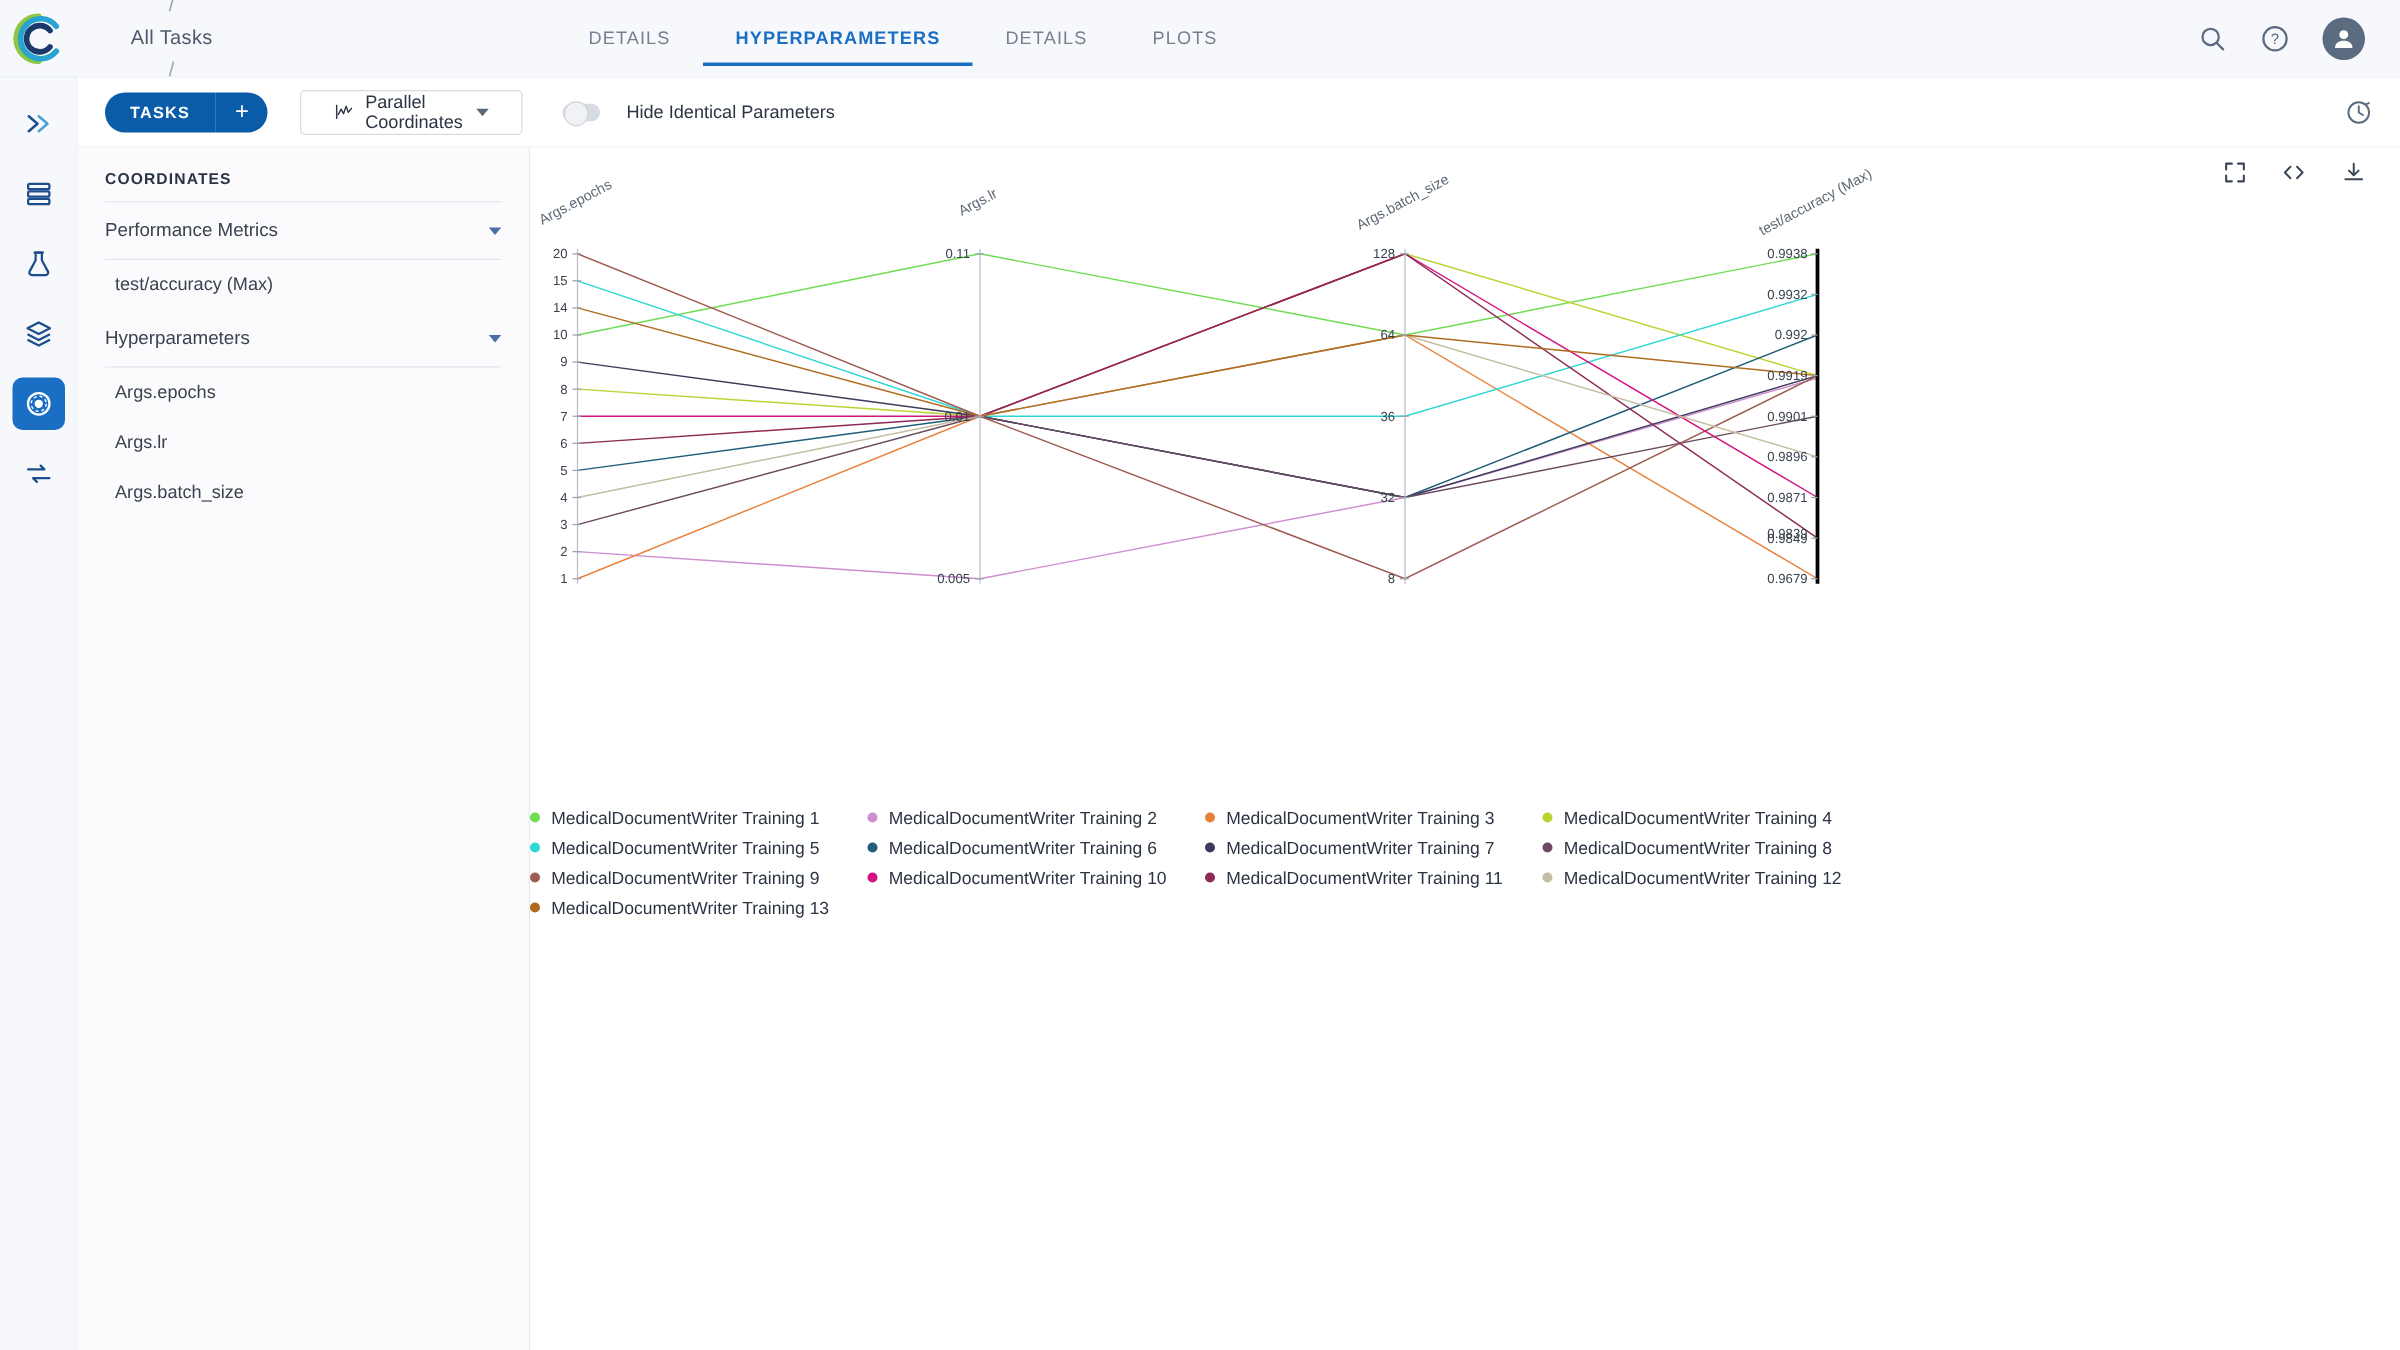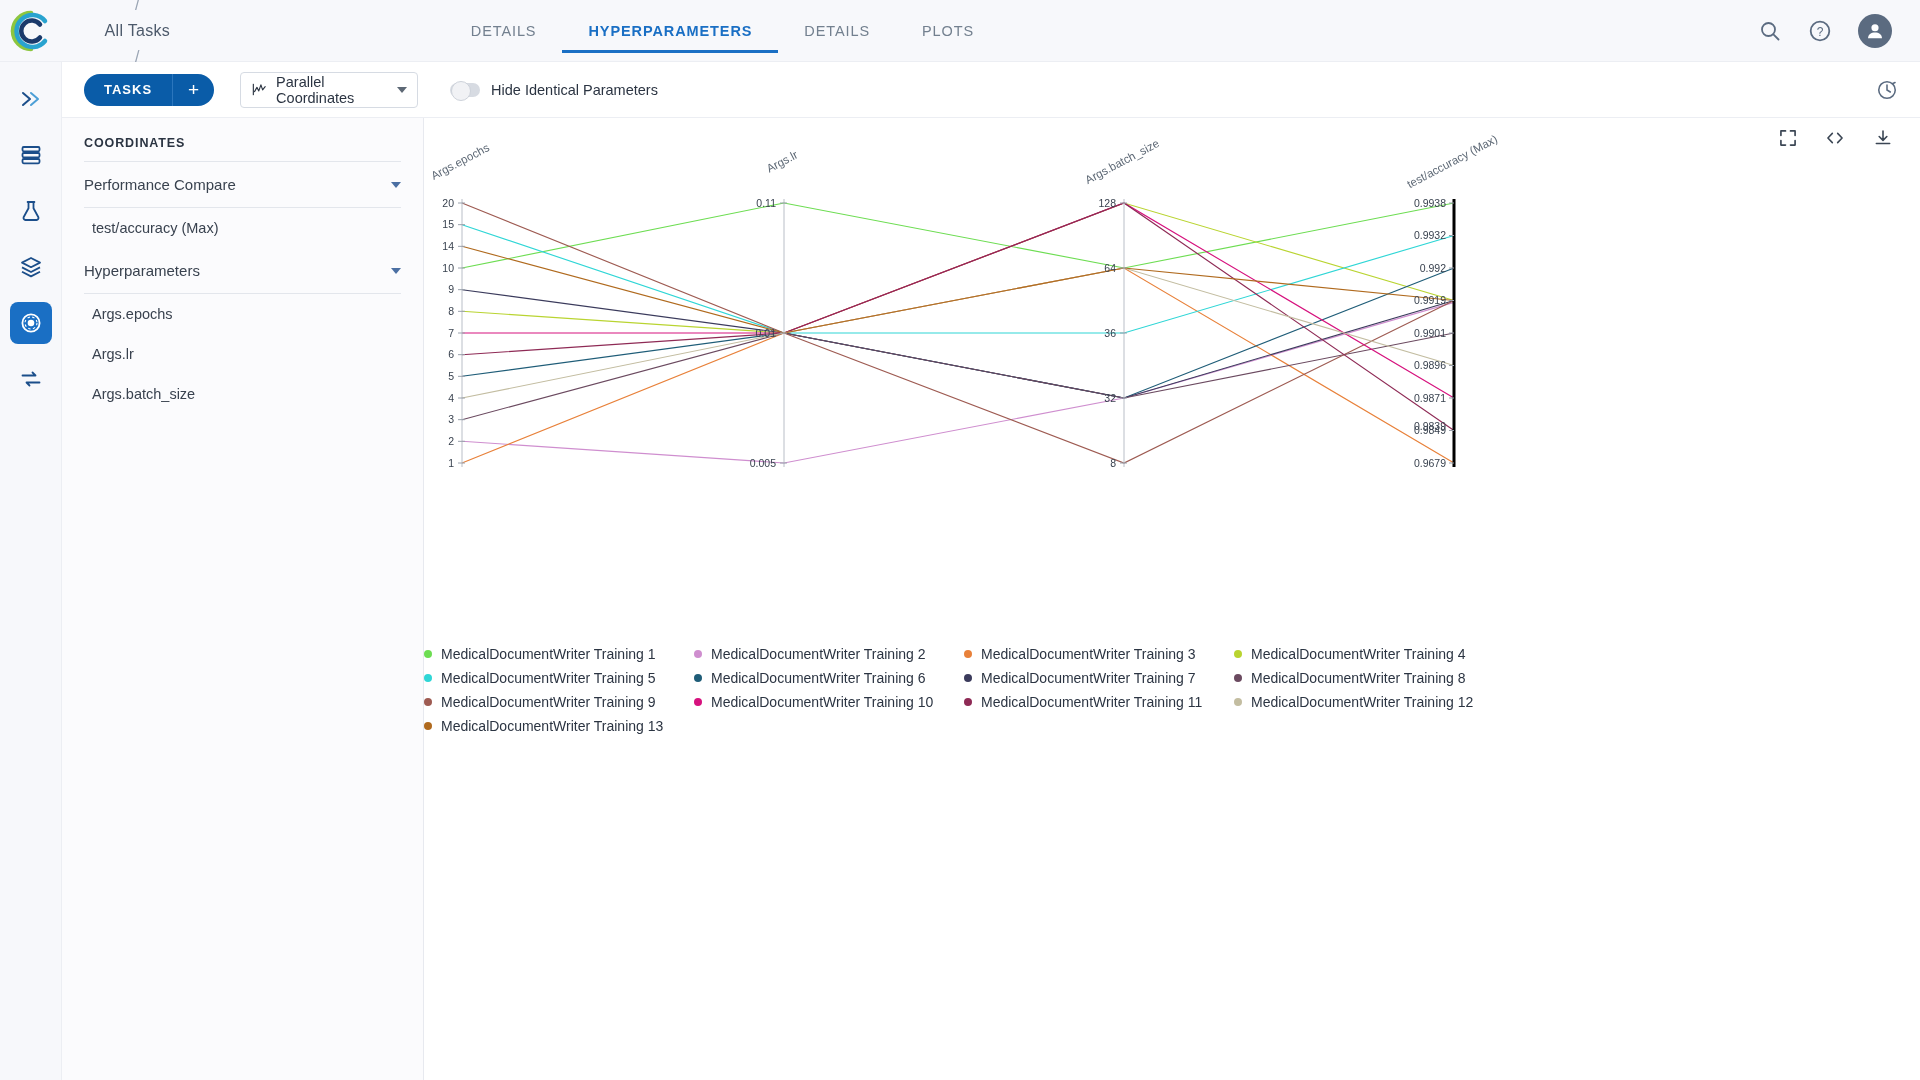--- a/index.html
+++ b/index.html
@@ -62,25 +62,25 @@
     background: #0a5ca8; color: #fff; font-size: 13px; font-weight: 700; letter-spacing: 1px;
     height: 32px; padding: 0 20px; border: none; border-radius: 16px 0 0 16px; cursor: pointer;
   }
   .tasks-plus {
     background: #0a5ca8; color: #fff; height: 32px; width: 42px;
     border: none; border-left: 1px solid #2b76bd; border-radius: 0 16px 16px 0;
     font-size: 19px; line-height: 1; cursor: pointer;
   }
   .select-box {
     margin-left: 26px; height: 36px; width: 178px; border: 1px solid #d6dbe3; border-radius: 4px;
-    display: flex; align-items: center; padding: 0 10px; gap: 8px; background: #fff; cursor: pointer;
+    display: flex; align-items: center; padding: 0 26px; gap: 8px; background: #fff; cursor: pointer;
   }
   .select-label { font-size: 14.5px; color: #2b3442; flex: 1; }
   .caret { width: 0; height: 0; border-left: 5px solid transparent; border-right: 5px solid transparent; border-top: 6px solid #5d6875; }
-  .toggle-wrap { display: flex; align-items: center; gap: 11px; margin-left: 32px; cursor: pointer; }
+  .toggle-wrap { display: flex; align-items: center; gap: 21px; margin-left: 32px; cursor: pointer; }
   .toggle {
     width: 30px; height: 14px; border-radius: 7px; background: #d7dbe2; position: relative;
   }
   .toggle::after {
     content: ""; position: absolute; left: 1px; top: -2px; width: 18px; height: 18px;
     border-radius: 50%; background: #f1f2f5; border: 1px solid #cdd2da;
   }
   .toggle-label { font-size: 14.5px; color: #2b3442; }
   .toolbar-right { margin-left: auto; display: flex; align-items: center; }
   
@@ -234,21 +234,21 @@
       <path d="M17.8 5.2l3 -1.4" stroke="#5b6b80" stroke-width="1.7" stroke-linecap="round"></path>
     </svg>
   </div>
 </div>
 
 <div class="sidebar">
   <div class="side-title">COORDINATES</div>
   <div class="side-rule"></div>
 
   <div class="side-group">
-    <span class="side-group-label">Performance Compare</span>
+    <span class="side-group-label">Performance Metrics</span>
     <span class="chev"></span>
   </div>
   <div class="side-rule"></div>
   <div class="side-item">test/accuracy (Max)</div>
 
   <div class="side-group">
     <span class="side-group-label">Hyperparameters</span>
     <span class="chev"></span>
   </div>
   <div class="side-rule"></div>

